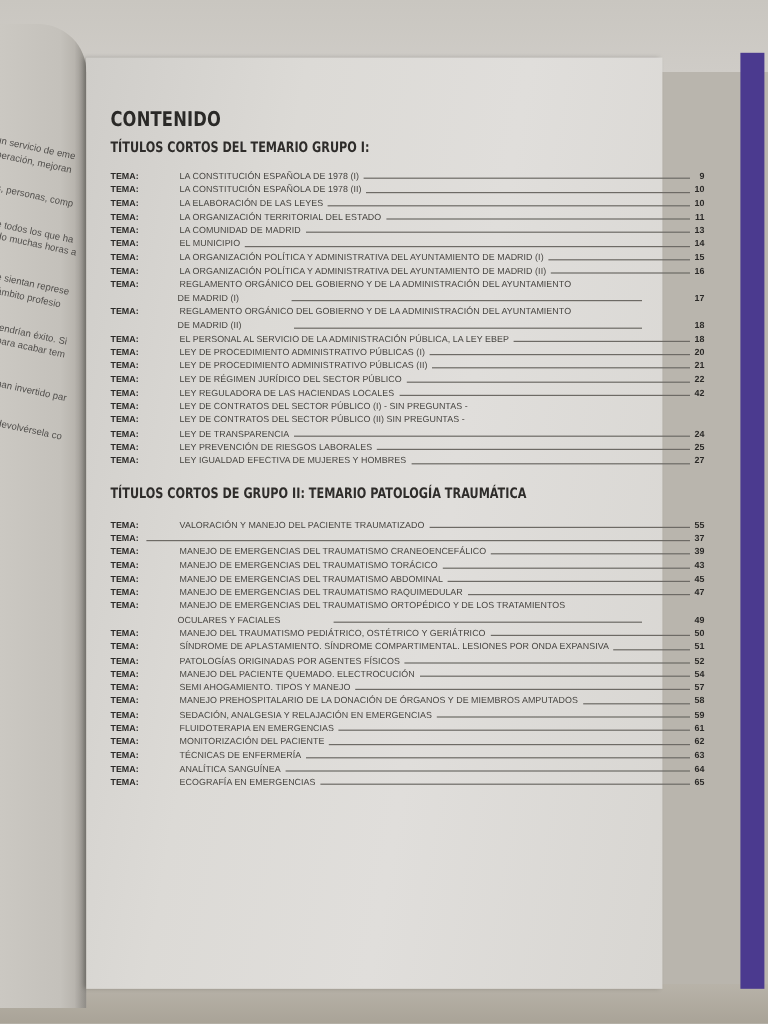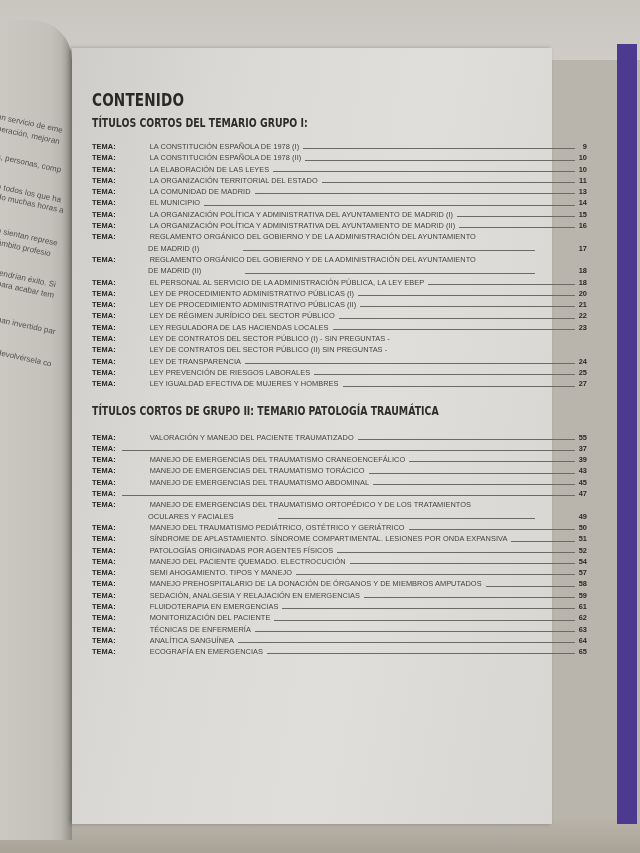--- a/index.html
+++ b/index.html
@@ -215,21 +215,21 @@
             <span class="text">LEY DE RÉGIMEN JURÍDICO DEL SECTOR PÚBLICO</span>
             <span class="dots"></span>
             <span class="page-num">22</span>
           </div>
         </li>
         <li class="entry">
           <div class="row">
             <span class="lbl">TEMA:</span>
             <span class="text">LEY REGULADORA DE LAS HACIENDAS LOCALES</span>
             <span class="dots"></span>
-            <span class="page-num">23</span>
+            <span class="page-num">42</span>
           </div>
         </li>
         <li class="entry nodots">
           <div class="row">
             <span class="lbl">TEMA:</span>
             <span class="text">LEY DE CONTRATOS DEL SECTOR PÚBLICO (I) - SIN PREGUNTAS -</span>
             <span class="dots"></span>
             <span class="page-num"></span>
           </div>
         </li>
@@ -304,20 +304,21 @@
           <div class="row">
             <span class="lbl">TEMA:</span>
             <span class="text">MANEJO DE EMERGENCIAS DEL TRAUMATISMO ABDOMINAL</span>
             <span class="dots"></span>
             <span class="page-num">45</span>
           </div>
         </li>
         <li class="entry">
           <div class="row">
             <span class="lbl">TEMA:</span>
+            <span class="text">MANEJO DE EMERGENCIAS DEL TRAUMATISMO RAQUIMEDULAR</span>
             <span class="dots"></span>
             <span class="page-num">47</span>
           </div>
         </li>
         <li class="entry">
           <div class="row">
             <span class="lbl">TEMA:</span>
             <span class="text">MANEJO DE EMERGENCIAS DEL TRAUMATISMO ORTOPÉDICO Y DE LOS TRATAMIENTOS</span>
           </div>
           <div class="row cont">

